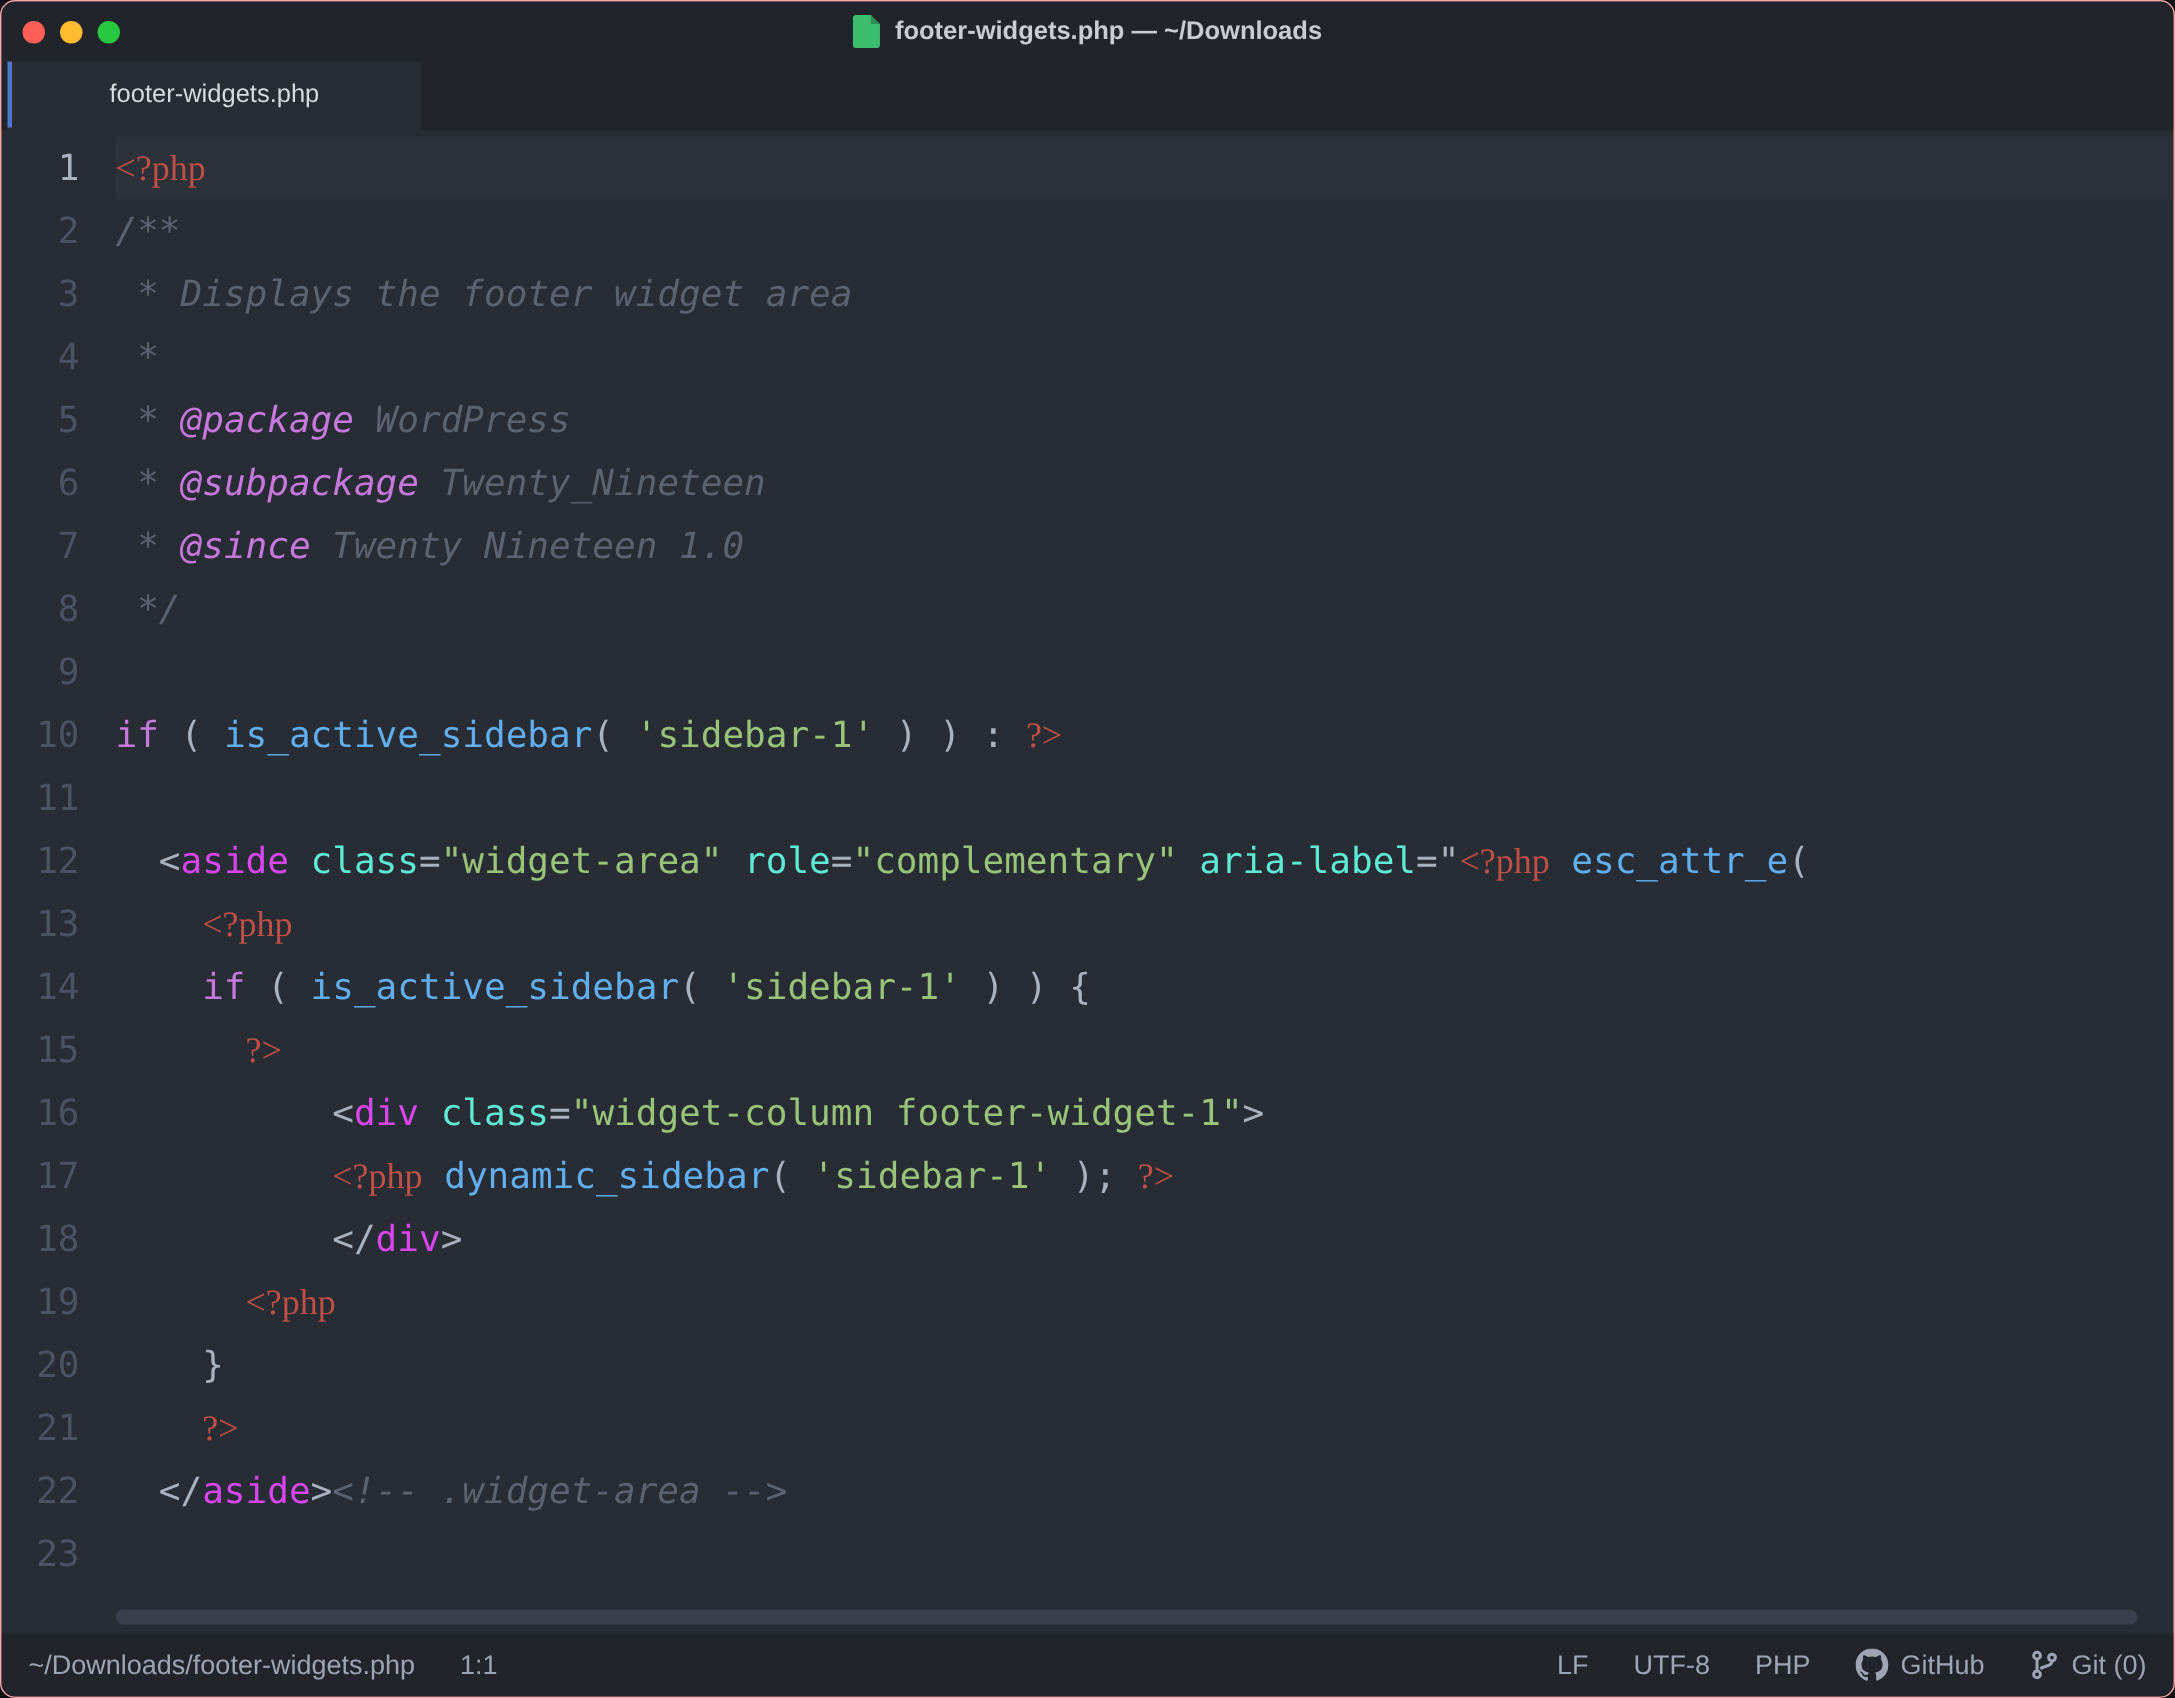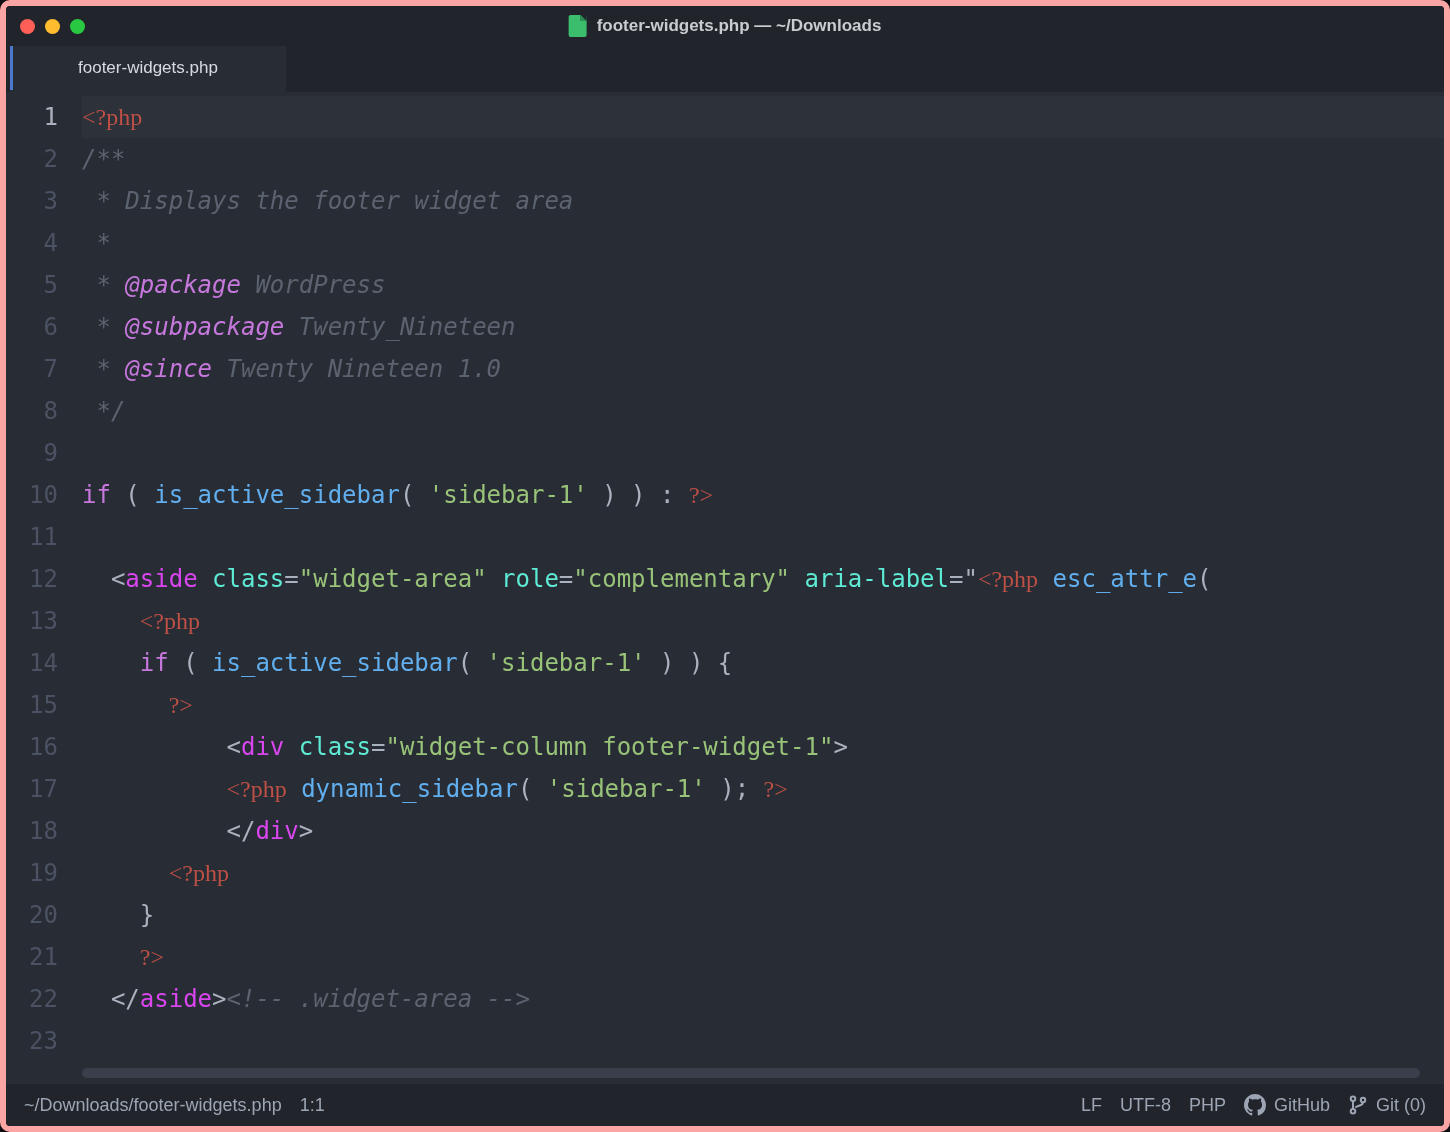--- a/index.html
+++ b/index.html
@@ -12,21 +12,21 @@
     overflow: hidden;
   }
   .window {
     width: 1450px;
     height: 1132px;
     background: #282c34;
     border-radius: 10px;
     overflow: hidden;
     display: flex;
     flex-direction: column;
-    border: 6px solid #fca5a5;
+    border: 1px solid #fca5a5;
   }
   
   .titlebar {
     height: 40px;
     background: #21252b;
     display: flex;
     align-items: center;
     padding: 0 14px;
     position: relative;
     flex: none;
@@ -142,21 +142,21 @@
   
   .statusbar {
     height: 42px;
     background: #21252b;
     display: flex;
     align-items: center;
     padding: 0 18px;
     font-family: -apple-system, "Helvetica Neue", Arial, sans-serif;
     font-size: 18px;
     color: #9da5b4;
-    gap: 18px;
+    gap: 30px;
     flex: none;
   }
   .statusbar .spacer { flex: 1; }
   .status-item { display: flex; align-items: center; gap: 8px; cursor: default; }
   .gh-icon, .git-icon { display: inline-flex; }
 </style>
 </head>
 <body>
 
 <div class="window">

